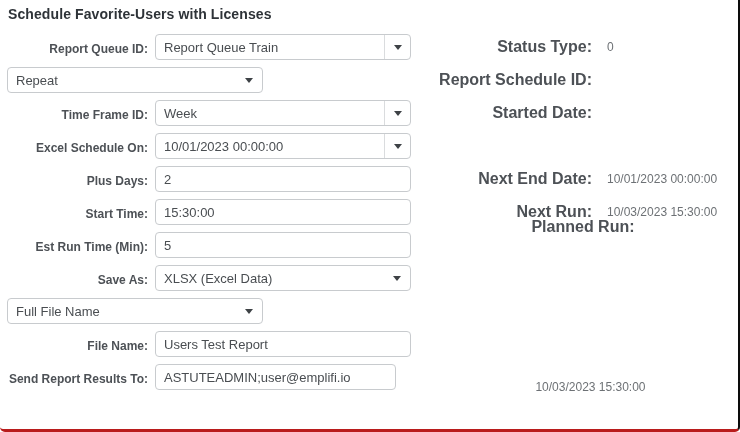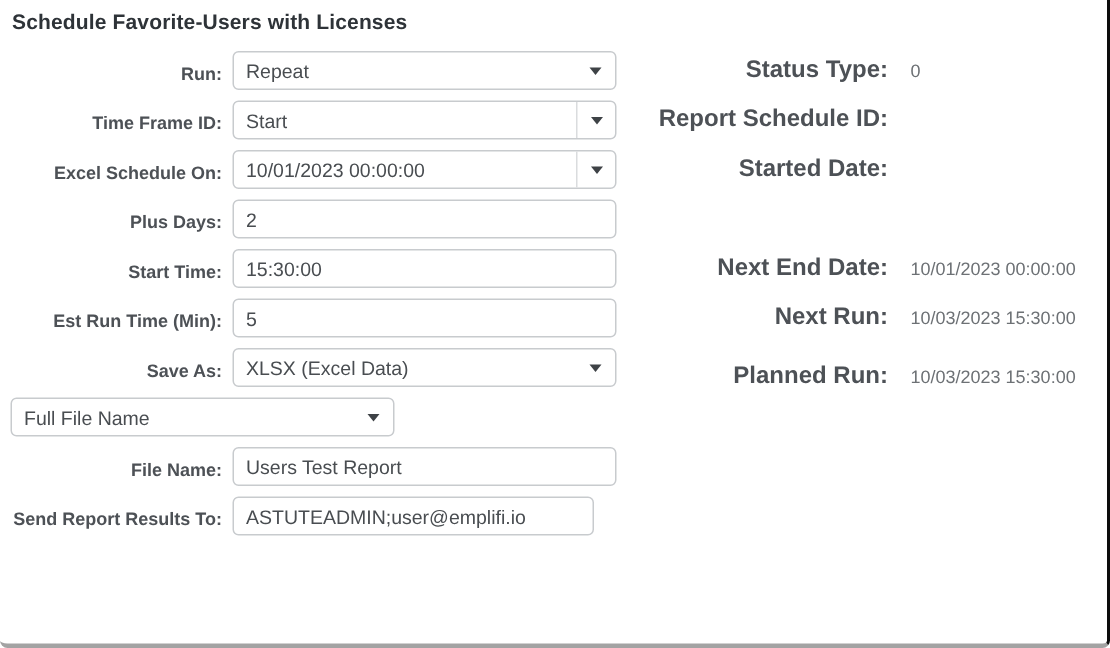--- a/index.html
+++ b/index.html
@@ -5,21 +5,21 @@
   * { box-sizing: border-box; }
   html, body { margin: 0; padding: 0; background: #ffffff; }
   body { font-family: "Liberation Sans", sans-serif; }
 
   .frame {
     position: relative;
     width: 740px;
     height: 432px;
     background: #ffffff;
     border-right: 2px solid #0c0c0c;
-    border-bottom: 3px solid #a3a3a3;
+    border-bottom: 3px solid #b91c1c;
     border-radius: 0 0 5px 5px;
     overflow: hidden;
   }
 
   .page-title {
     position: absolute;
     left: 8px;
     top: 6px;
     margin: 0;
     font-size: 14px;
@@ -126,35 +126,45 @@
     white-space: nowrap;
   }
 </style>
 </head>
 <body>
 
 <div class="frame">
   <h1 class="page-title">Schedule Favorite-Users with Licenses</h1>
   <div class="form-col" id="form-col">
       <div class="form-row">
-        <label class="field-label">Run:</label>
+        <label class="field-label">Report Queue ID:</label>
+        <div class="field-slot">
+          <div class="dd combobox">
+            <span class="dd-value">Report Queue Train</span>
+            <span class="dd-btn">
+              <span class="caret"></span>
+            </span>
+          </div>
+        </div>
+      </div>
+      <div class="form-row">
         <div class="field-slot">
           <div class="dd">
             <span class="dd-value">Repeat</span>
             <span class="dd-btn">
               <span class="caret"></span>
             </span>
           </div>
         </div>
       </div>
       <div class="form-row">
         <label class="field-label">Time Frame ID:</label>
         <div class="field-slot">
           <div class="dd combobox">
-            <span class="dd-value">Start</span>
+            <span class="dd-value">Week</span>
             <span class="dd-btn">
               <span class="caret"></span>
             </span>
           </div>
         </div>
       </div>
       <div class="form-row">
         <label class="field-label">Excel Schedule On:</label>
         <div class="field-slot">
           <div class="dd combobox">
@@ -221,18 +231,18 @@
         <span class="status-value"></span>
       </div>
       <div class="status-item" style="top: 132px;">
         <span class="status-label">Next End Date:</span>
         <span class="status-value">10/01/2023 00:00:00</span>
       </div>
       <div class="status-item" style="top: 165px;">
         <span class="status-label">Next Run:</span>
         <span class="status-value">10/03/2023 15:30:00</span>
       </div>
-      <div class="status-item" style="top: 204px;">
+      <div class="status-item" style="top: 184px; flex-direction: column;">
         <span class="status-label">Planned Run:</span>
         <span class="status-value">10/03/2023 15:30:00</span>
       </div>
     </div>
 </div>
 
 </body></html>

